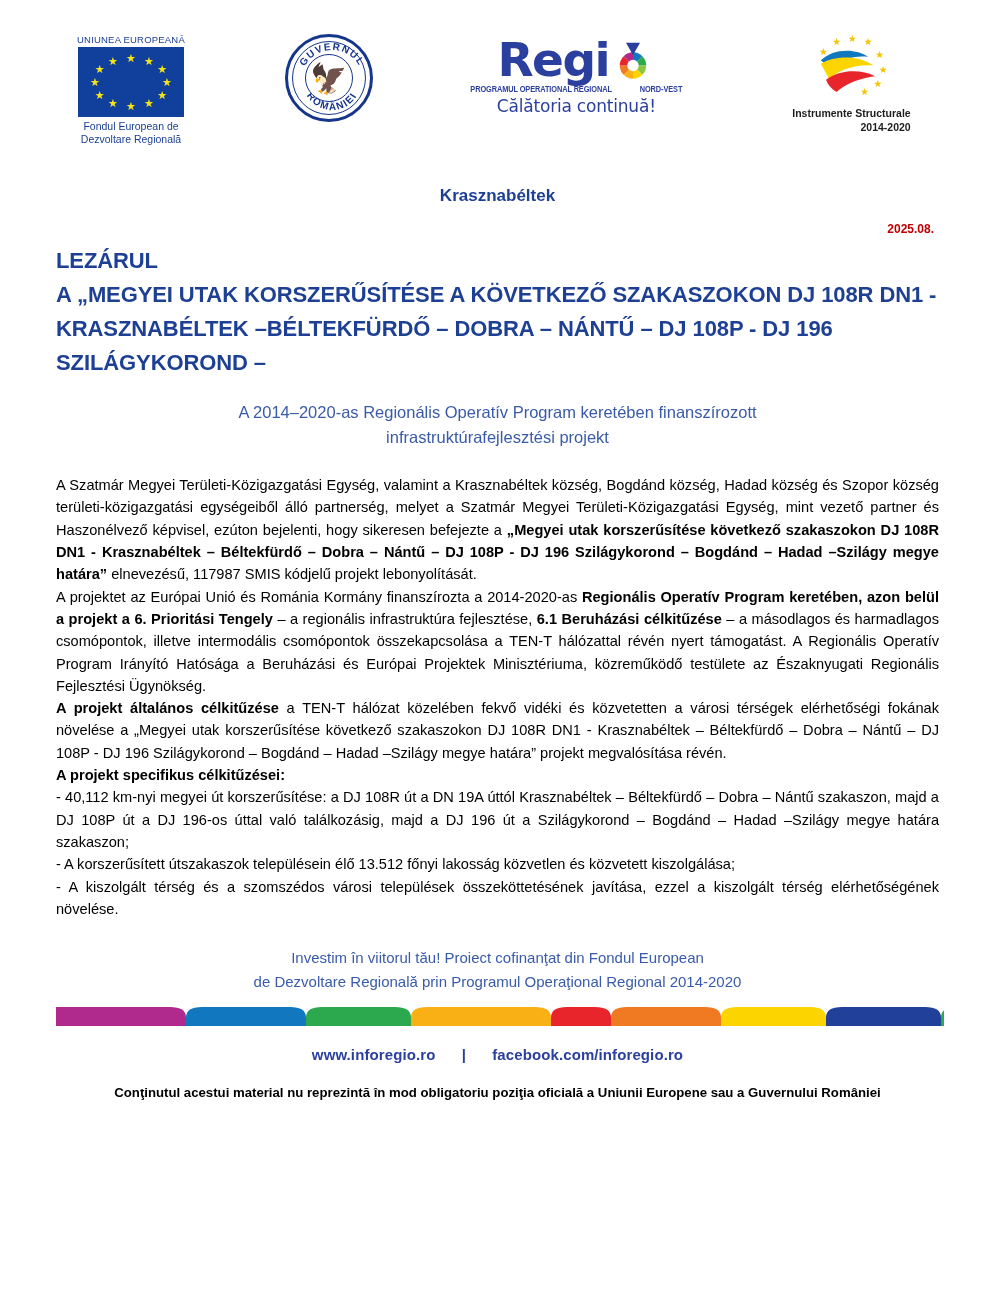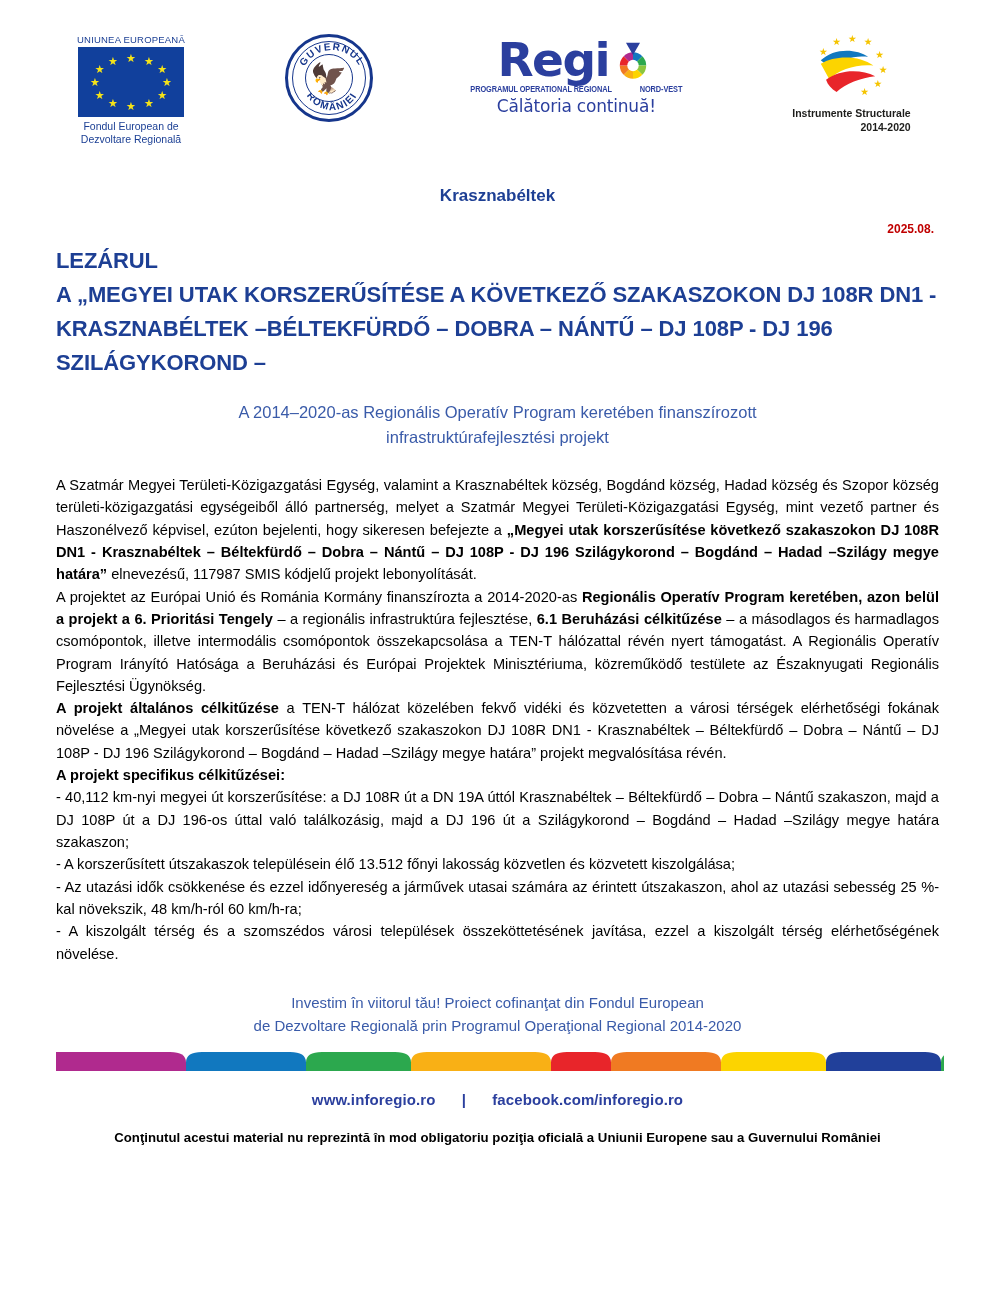--- a/index.html
+++ b/index.html
@@ -373,21 +373,20 @@
     <p class="just"><span>A Szatmár Megyei Területi-Közigazgatási Egység, valamint a Krasznabéltek község, Bogdánd község, Hadad község és Szopor község területi-közigazgatási egységeiből álló partnerség, melyet a Szatmár Megyei Területi-Közigazgatási Egység, mint vezető partner és Haszonélvező képvisel, ezúton bejelenti, hogy sikeresen befejezte a </span><b>„Megyei utak korszerűsítése következő szakaszokon DJ 108R DN1 - Krasznabéltek – Béltekfürdő – Dobra – Nántű – DJ 108P - DJ 196 Szilágykorond – Bogdánd – Hadad –Szilágy megye határa”</b><span> elnevezésű, 117987 SMIS kódjelű projekt lebonyolítását.</span></p>
 
     <p class="just"><span>A projektet az Európai Unió és Románia Kormány finanszírozta a 2014-2020-as </span><b>Regionális Operatív Program keretében, azon belül a projekt a 6. Prioritási Tengely</b><span> – a regionális infrastruktúra fejlesztése, </span><b>6.1 Beruházási célkitűzése</b><span> – a másodlagos és harmadlagos csomópontok, illetve intermodális csomópontok összekapcsolása a TEN-T hálózattal révén nyert támogatást. A Regionális Operatív Program Irányító Hatósága a Beruházási és Európai Projektek Minisztériuma, közreműködő testülete az Északnyugati Regionális Fejlesztési Ügynökség.</span></p>
 
     <p class="just"><b>A projekt általános célkitűzése</b><span> a TEN-T hálózat közelében fekvő vidéki és közvetetten a városi térségek elérhetőségi fokának növelése a „Megyei utak korszerűsítése következő szakaszokon DJ 108R DN1 - Krasznabéltek – Béltekfürdő – Dobra – Nántű – DJ 108P - DJ 196 Szilágykorond – Bogdánd – Hadad –Szilágy megye határa” projekt megvalósítása révén.</span></p>
 
     <p><b>A projekt specifikus célkitűzései:</b></p>
 
     <p class="just">- 40,112 km-nyi megyei út korszerűsítése: a DJ 108R út a DN 19A úttól Krasznabéltek – Béltekfürdő – Dobra – Nántű szakaszon, majd a DJ 108P út a DJ 196-os úttal való találkozásig, majd a DJ 196 út a Szilágykorond – Bogdánd – Hadad –Szilágy megye határa szakaszon;</p>
     <p class="just">- A korszerűsített útszakaszok településein élő 13.512 főnyi lakosság közvetlen és közvetett kiszolgálása;</p>
-    <p class="just">- Az utazási idők csökkenése és ezzel időnyereség a járművek utasai számára az érintett útszakaszon, ahol az utazási sebesség 25 %-kal növekszik, 48 km/h-ról 60 km/h-ra;</p>
     <p class="just">- A kiszolgált térség és a szomszédos városi települések összeköttetésének javítása, ezzel a kiszolgált térség elérhetőségének növelése.</p>
 
   </div>
 
   
   <div class="footer-slogan">
     <div>Investim în viitorul tău! Proiect cofinanţat din Fondul European</div>
     <div>de Dezvoltare Regională prin Programul Operaţional Regional 2014-2020</div>
   </div>
 

